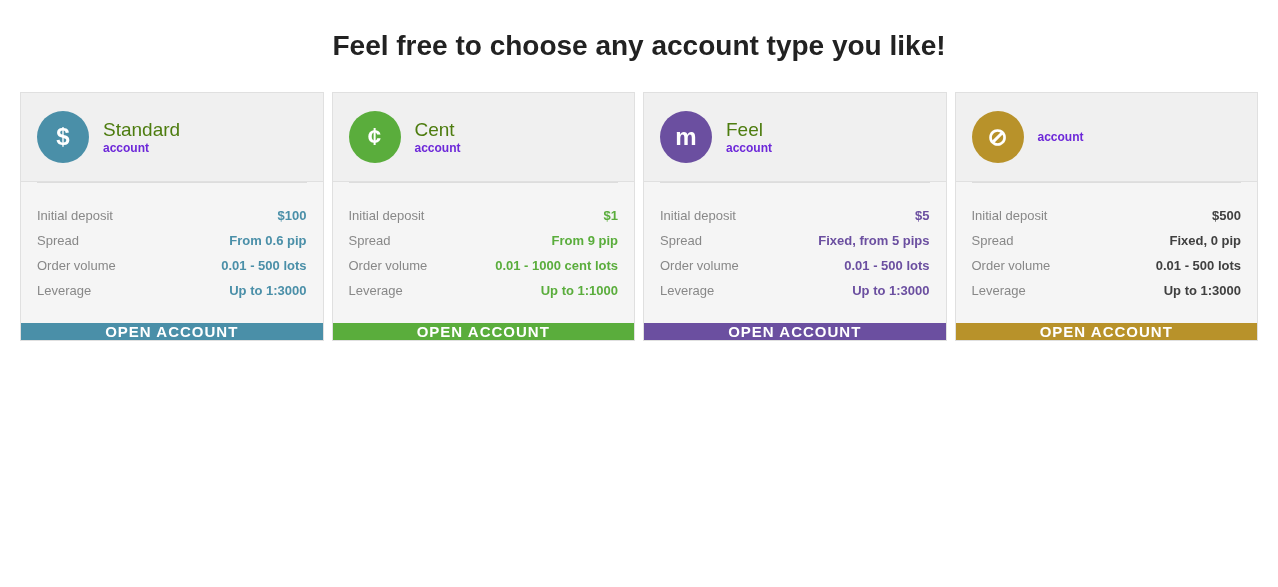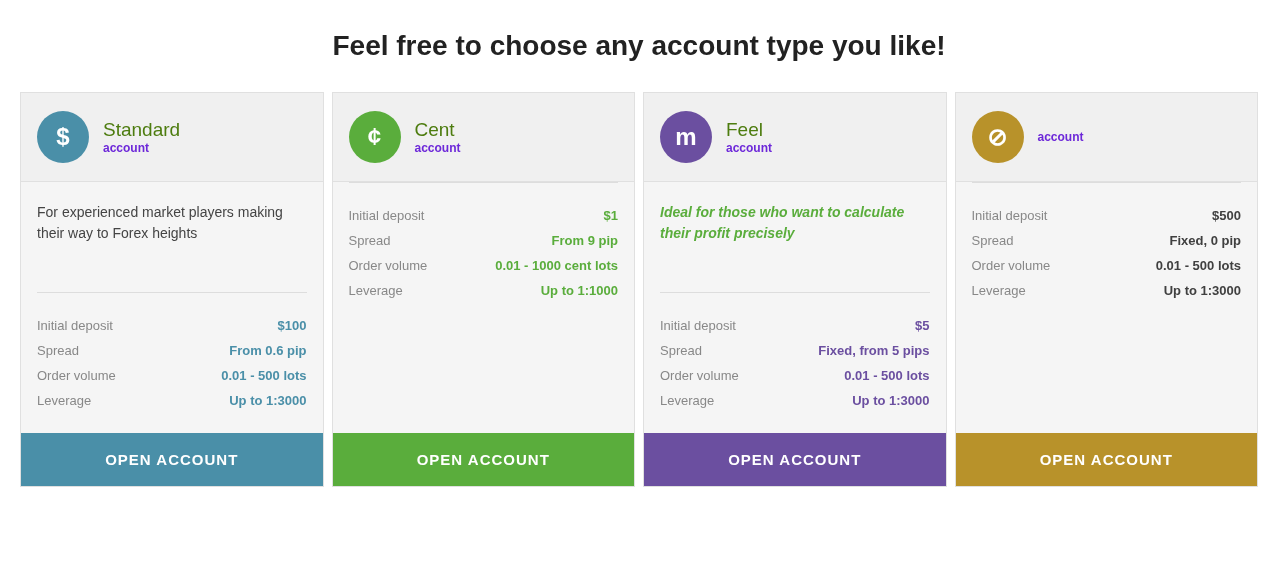--- a/index.html
+++ b/index.html
@@ -99,21 +99,20 @@
       color: #5aad3c;
     }
     .stat-value.highlight-purple {
       color: #6b4fa0;
     }
     .stat-value.highlight-gold {
       color: #404040;
     }
     .card-btn {
       width: 100%;
-      padding: 18px;
       border: none;
       font-size: 15px;
       font-weight: bold;
       color: #fff;
       cursor: pointer;
       letter-spacing: 1px;
       text-transform: uppercase;
     }
     .card-btn.standard { background: #4a8fa8; }
     .card-btn.cent { background: #5aad3c; }
@@ -132,21 +131,20 @@
 
 <div class="cards-container" id="cards-container">
 <div class="card">
       <div class="card-header">
         <div class="card-icon standard">$</div>
         <div class="card-title-block">
           <div class="card-name">Standard</div>
           <div class="card-subtitle">account</div>
         </div>
       </div>
-      <div class="card-description">For experienced market players making their way to Forex heights</div>
       <div class="divider"></div>
       <div class="card-stats">
         <div class="stat-row">
           <span class="stat-label">Initial deposit</span>
           <span class="stat-value highlight">$100</span>
         </div>
         <div class="stat-row">
           <span class="stat-label">Spread</span>
           <span class="stat-value highlight">From 0.6 pip</span>
         </div>
@@ -191,21 +189,20 @@
       <button class="card-btn cent">OPEN ACCOUNT</button>
     </div>
     <div class="card">
       <div class="card-header">
         <div class="card-icon micro">m</div>
         <div class="card-title-block">
           <div class="card-name">Feel</div>
           <div class="card-subtitle">account</div>
         </div>
       </div>
-      <div class="card-description" style="color: rgb(90, 173, 60); font-style: italic; font-weight: bold;">Ideal for those who want to calculate their profit precisely</div>
       <div class="divider"></div>
       <div class="card-stats">
         <div class="stat-row">
           <span class="stat-label">Initial deposit</span>
           <span class="stat-value highlight-purple">$5</span>
         </div>
         <div class="stat-row">
           <span class="stat-label">Spread</span>
           <span class="stat-value highlight-purple">Fixed, from 5 pips</span>
         </div>

